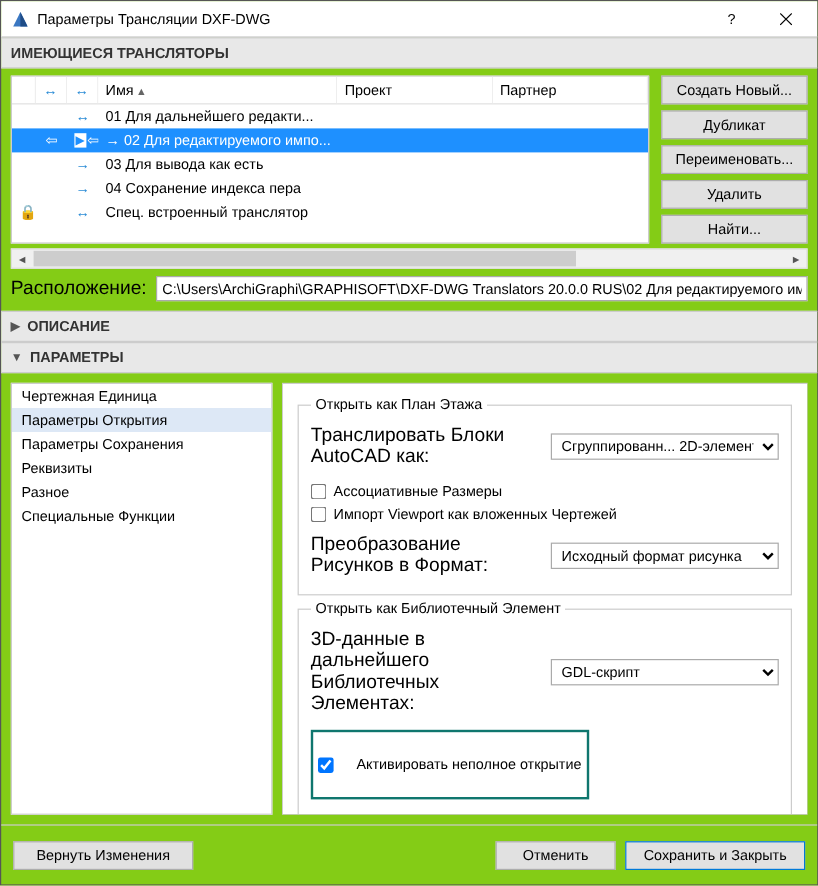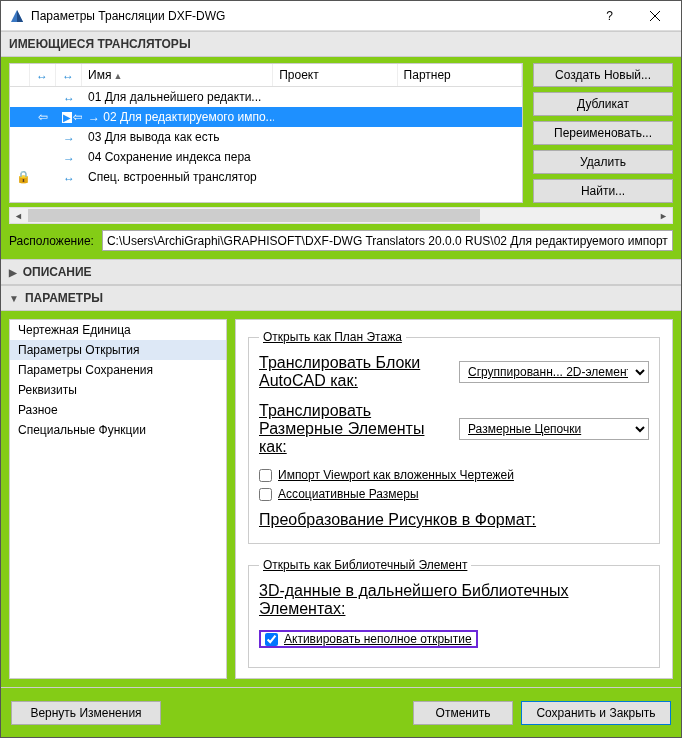--- a/index.html
+++ b/index.html
@@ -20,46 +20,46 @@
 .th-c0 { width: 20px; } .th-c1 { width: 26px; } .th-c2 { width: 26px; } .th-c3 { flex: 1.6; } .th-c4 { flex: 1; } .th-c5 { flex: 1; }
 .sorticon { font-size: 9px; color: #666; margin-left: 2px; }
 .trow { display: flex; align-items: center; height: 20px; }
 .trow .td { padding: 1px 6px; font-size: 12px; white-space: nowrap; overflow: hidden; }
 .trow.sel { background: #1e90ff; color: #fff; }
 .td-c0 { width: 20px; text-align:center; } .td-c1 { width: 26px; text-align:center; } .td-c2 { width: 26px; text-align:center; } .td-c3 { flex: 1.6; } .td-c4 { flex: 1; } .td-c5 { flex: 1; }
 .arrow-inout { color: #2b8cd6; font-weight: bold; }
 .arrow-out { color: #2b8cd6; font-weight: bold; }
 .lockicon { color: #666; }
 
-.side-btns { display: flex; flex-direction: column; gap: 5px; width: 140px; }
+.side-btns { display: flex; flex-direction: column; gap: 5px; width: 122px; }
 .side-btns button, .bottom-btns button { height: 24px; background: #e1e1e1; border: 1px solid #adadad; font-size: 12px; }
 
 .hscroll { height: 17px; margin: 2px 8px 6px 8px; background: #f0f0f0; border: 1px solid #ddd; position: relative; display: flex; align-items: center; }
 .hscroll .sbtn { width: 17px; height: 15px; display: flex; align-items: center; justify-content: center; font-size: 9px; color: #555; }
 .hscroll .thumb { position: absolute; left: 18px; top: 1px; height: 13px; width: 452px; background: #cdcdcd; }
 
 .locrow { display: flex; align-items: center; gap: 8px; padding: 0 8px 8px 8px; }
-.locrow label { font-size: 12px; }
+.locrow label { font-size: 16px; }
 .locrow input { flex: 1; height: 21px; border: 1px solid #aaa; padding: 0 4px; font-size: 12px; background: #fff; }
 
 .params-body { flex: 1; display: flex; gap: 8px; padding: 8px; overflow: hidden; }
 .leftlist { width: 218px; background: #fff; border: 1px solid #ccc; }
 .leftlist .li { padding: 3px 8px; font-size: 12px; }
 .leftlist .li.sel { background: #dde8f6; }
 
 .rightpanel { flex: 1; border: 1px solid #ccc; background: #fff; padding: 10px 12px; overflow: auto; }
-fieldset { border: 1px solid #ccc; padding: 10px 10px 14px 10px; margin-bottom: 14px; text-decoration: underline; }
+fieldset { border: 1px solid #ccc; padding: 10px 10px 14px 10px; margin-bottom: 4px; }
 legend { font-size: 12px; padding: 0 4px; }
 .frow { display: flex; align-items: center; gap: 10px; margin-bottom: 12px; }
 .frow:last-child { margin-bottom: 0; }
 .flabel { flex: 1; font-size: 16px; }
 .fselect { width: 190px; height: 22px; border: 1px solid #aaa; background: #fff; font-size: 12px; padding: 0 4px; }
 .chkrow { display: flex; align-items: center; gap: 6px; margin: 5px 0; }
 .chkrow input { width: 13px; height: 13px; }
-.highlighted { border: 2px solid #6d28d9; padding: 0 4px; display: inline-flex; align-items: center; gap: 6px; }
+.highlighted { border: 2px solid #0f766e; padding: 20px 4px; display: inline-flex; align-items: center; gap: 19px; }
 
 .bottom-btns { height: 50px; border-top: 1px solid #ccc; display: flex; align-items: center; padding: 0 10px; gap: 8px; }
 .bottom-btns .spacer { flex: 1; }
 .bottom-btns button { width: 150px; }
 .bottom-btns button.primary { border-color: #0078d7; }
 
 svg { display: block; }
 </style>
 </head>
 <body>
@@ -183,41 +183,39 @@
         <div class="li">Специальные Функции</div>
       </div>
     <div class="rightpanel">
 
       <fieldset>
         <legend>Открыть как План Этажа</legend>
         <div class="frow">
           <div class="flabel">Транслировать Блоки AutoCAD как:</div>
           <select class="fselect"><option>Сгруппированн... 2D-элементы</option></select>
         </div>
-        <div class="frow">
-          <div class="flabel">Транслировать Размерные Элементы как:</div>
-          <select class="fselect"><option>Размерные Цепочки</option></select>
+        <div class="chkrow">
+          <input type="checkbox" style="">
+          <span>Ассоциативные Размеры</span>
         </div>
         <div class="chkrow">
           <input type="checkbox" style="">
           <span>Импорт Viewport как вложенных Чертежей</span>
         </div>
-        <div class="chkrow">
-          <input type="checkbox" style="">
-          <span>Ассоциативные Размеры</span>
-        </div>
         <div class="frow" style="margin-top:10px">
           <div class="flabel">Преобразование Рисунков в Формат:</div>
+          <select class="fselect"><option>Исходный формат рисунка</option></select>
         </div>
       </fieldset>
 
       <fieldset>
         <legend>Открыть как Библиотечный Элемент</legend>
         <div class="frow">
           <div class="flabel">3D-данные в дальнейшего Библиотечных Элементах:</div>
+          <select class="fselect"><option>GDL-скрипт</option></select>
         </div>
         <div class="chkrow">
           <span class="highlighted">
             <input type="checkbox" id="chk-partial" checked="" style="">
             <span>Активировать неполное открытие</span>
           </span>
         </div>
       </fieldset>
 
     </div>

